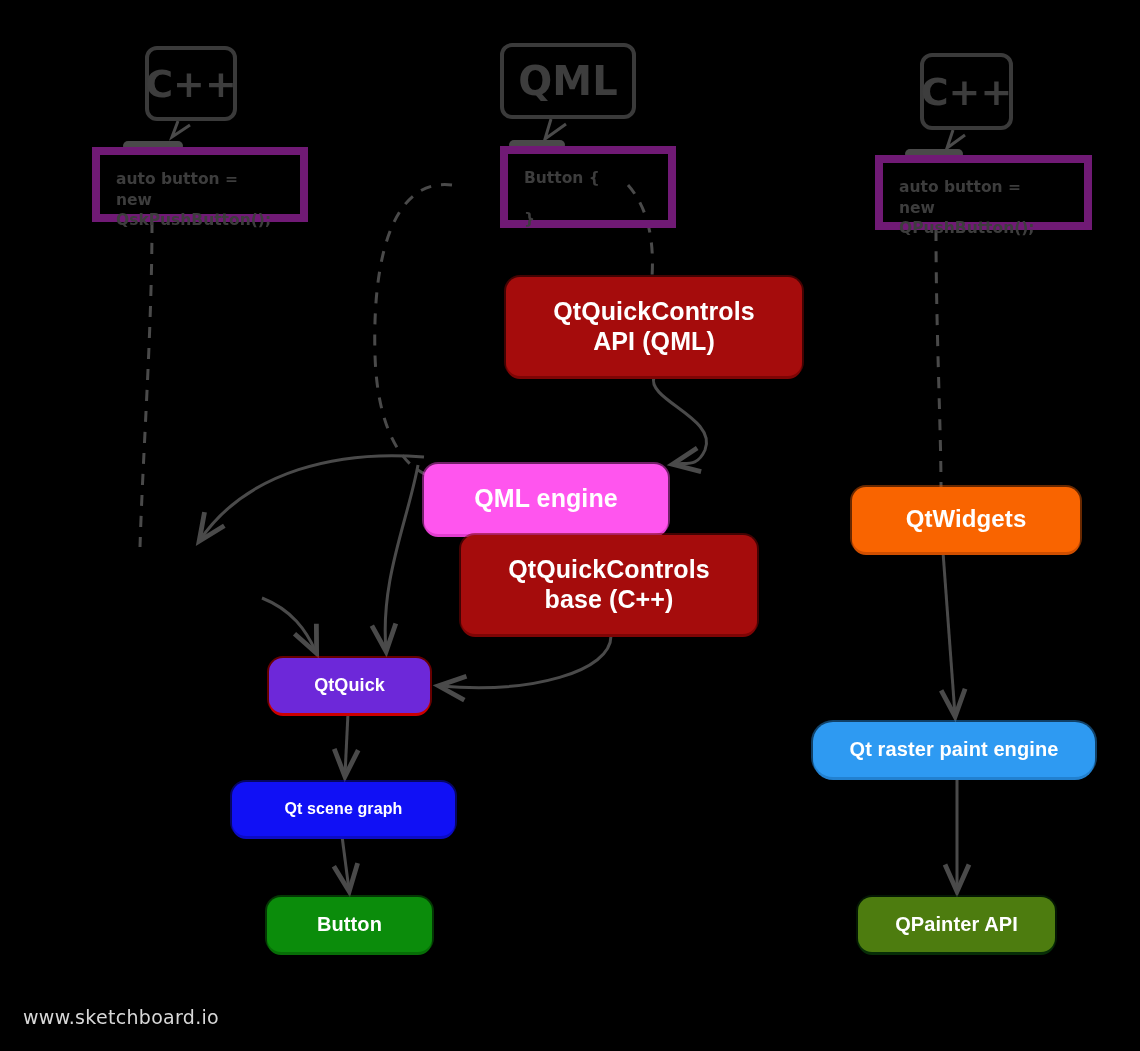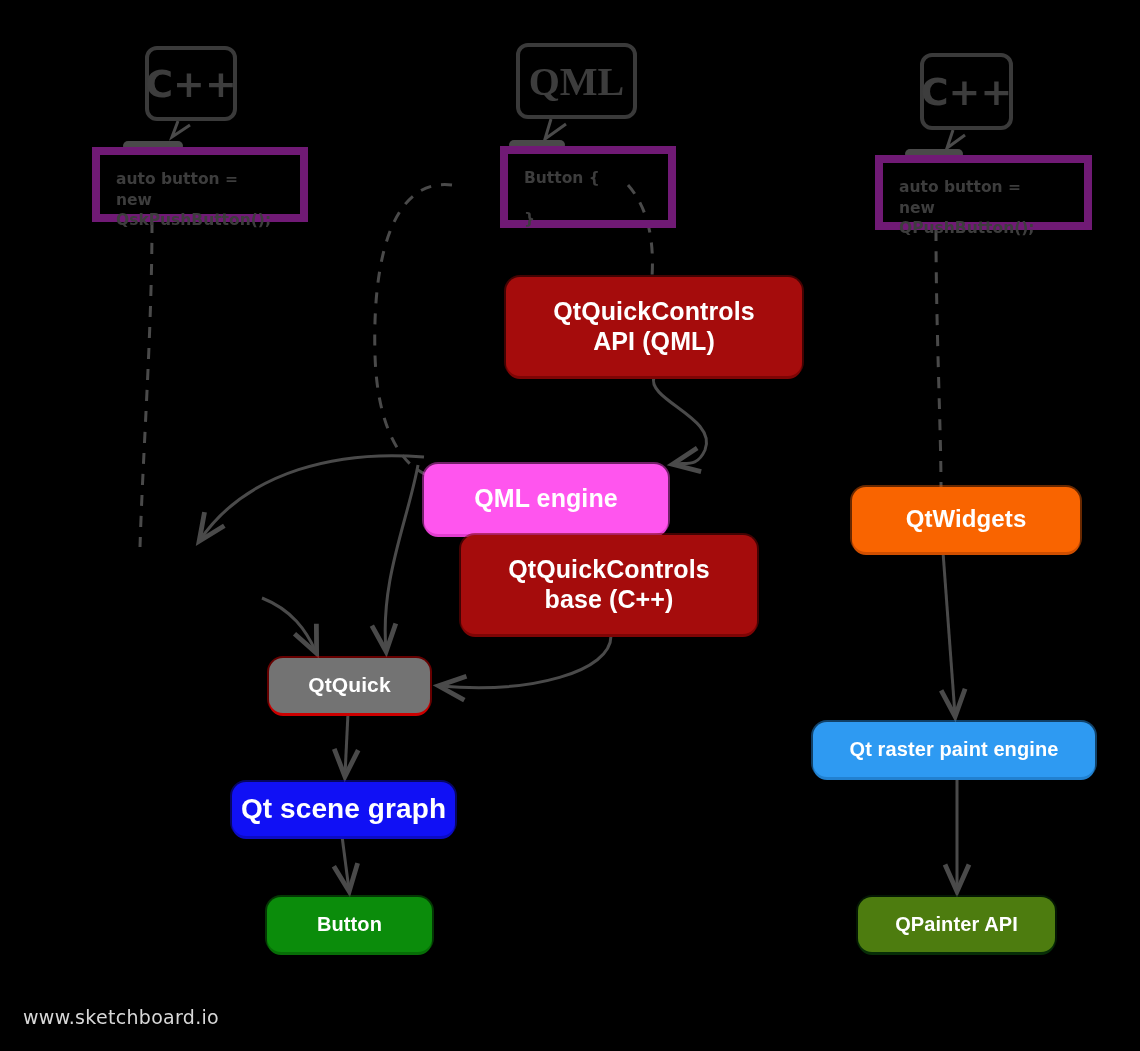--- a/index.html
+++ b/index.html
@@ -65,47 +65,48 @@
     font-size: 25px;
   }
   #node-qtquickcontrols-base {
     left: 461px; top: 535px; width: 296px; height: 99px;
     background: #A50C0C;
     box-shadow: 0 3px 0 0 #7e0505, 0 0 0 2px rgba(120,5,5,0.55);
     font-size: 25px;
   }
   #node-qtquick {
     left: 269px; top: 658px; width: 161px; height: 55px;
-    background: #737373;
+    background: #6d28d9;
     box-shadow: 0 3px 0 0 #cc0000, 0 0 0 2px rgba(204,0,0,0.5);
-    font-size: 21px;
+    font-size: 18px;
   }
   #node-qt-scene-graph {
     left: 232px; top: 782px; width: 223px; height: 54px;
     background: #1010F5;
     box-shadow: 0 3px 0 0 #0c0cc4, 0 0 0 2px rgba(12,12,196,0.5);
-    font-size: 28px;
+    font-size: 16px;
   }
   #node-opengl {
     left: 267px; top: 897px; width: 165px; height: 55px;
     background: #0B8C0B;
     box-shadow: 0 3px 0 0 #076e07, 0 0 0 2px rgba(7,110,7,0.5);
     font-size: 20px;
   }
   #node-qtwidgets {
     left: 852px; top: 487px; width: 228px; height: 65px;
     background: #F96400;
     box-shadow: 0 3px 0 0 #d04f00, 0 0 0 2px rgba(208,79,0,0.5);
     font-size: 24px;
   }
   #node-qt-raster {
     left: 813px; top: 722px; width: 282px; height: 55px;
     background: #2E9AF2;
     box-shadow: 0 3px 0 0 #2281d0, 0 0 0 2px rgba(34,129,208,0.5);
     font-size: 20px;
+    border-radius: 20px;
   }
   #node-qpainter {
     left: 858px; top: 897px; width: 197px; height: 55px;
     background: #4d7c0f;
     box-shadow: 0 3px 0 0 #072e07, 0 0 0 2px rgba(7,46,7,0.5);
     font-size: 20px;
   }
 
   
   .codebox {
@@ -134,21 +135,21 @@
     border-radius: 12px;
     color: #3d3d3d;
     font-family: "DejaVu Sans", sans-serif;
     font-weight: bold;
     display: flex;
     align-items: center;
     justify-content: center;
     background: transparent;
   }
   #bubble-cpp-left  { left: 145px; top: 46px; width: 92px;  height: 75px; font-size: 38px; }
-  #bubble-qml       { left: 516px; top: 43px; width: 121px; height: 76px; font-size: 40px; font-family: Liberation Serif, serif; }
+  #bubble-qml       { left: 500px; top: 43px; width: 136px; height: 76px; font-size: 40px; }
   #bubble-cpp-right { left: 920px; top: 53px; width: 93px;  height: 77px; font-size: 38px; }
 
   
   #watermark {
     position: absolute;
     left: 23px;
     top: 1006px;
     color: #d8d8d8;
     font-family: "DejaVu Sans", sans-serif;
     font-size: 19px;

